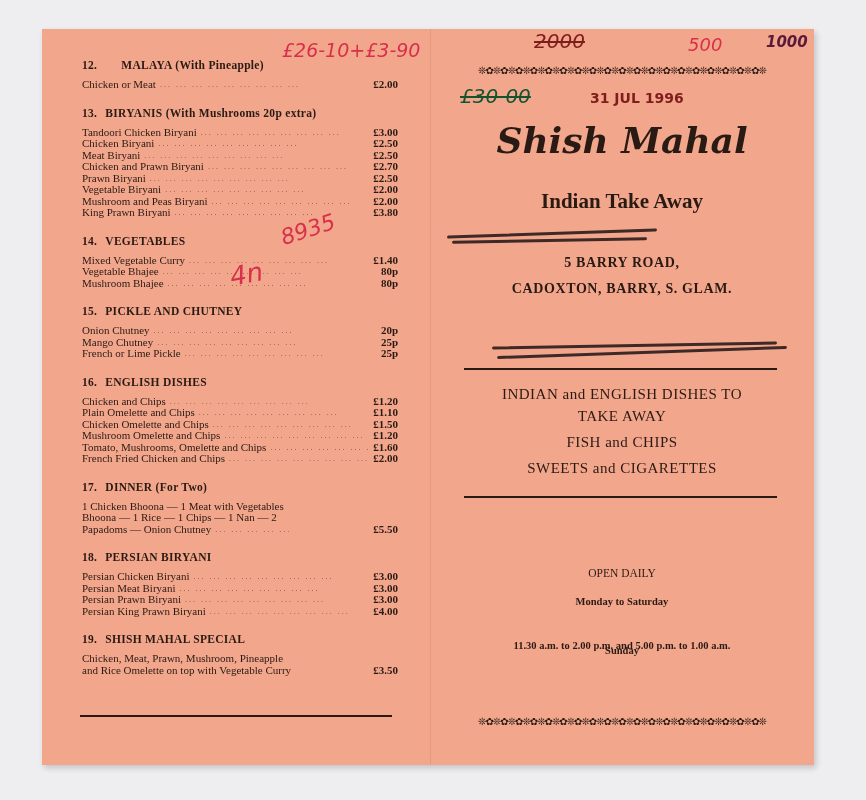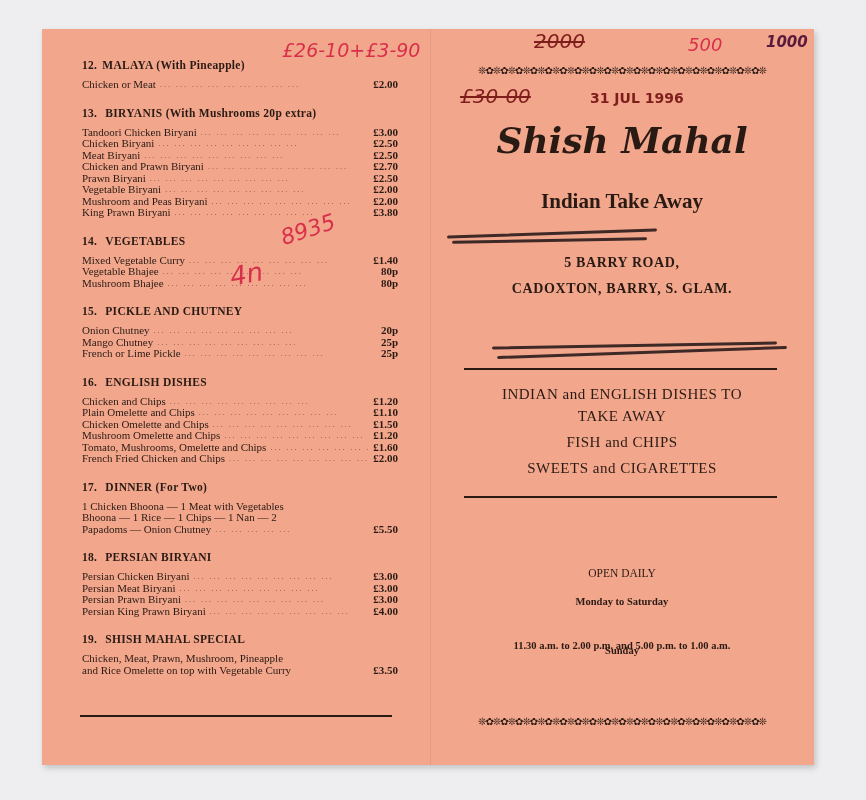--- a/index.html
+++ b/index.html
@@ -30,21 +30,21 @@
   .scribble{position:absolute;height:3px;background:#2a1c1c;border-radius:2px;opacity:0.9;}
 </style>
 </head>
 <body>
 
 <div class="sheet">
   <div class="fold"></div>
 
   <div class="left" id="left-panel">
       <div class="sec">
-        <div class="sec-title"><span style="margin-right: 5px;">12.</span><span>MALAYA (With Pineapple)</span></div>
+        <div class="sec-title"><span style="margin-right: 24px;">12.</span><span>MALAYA (With Pineapple)</span></div>
         <div class="row">
           <span class="name">Chicken or Meat</span>
           <span class="dots">... ... ... ... ... ... ... ... ...</span>
           <span class="price">£2.00</span>
         </div>
       </div>
       <div class="sec">
         <div class="sec-title"><span style="margin-right: 8px;">13.</span><span>BIRYANIS (With Mushrooms 20p extra)</span></div>
         <div class="row">
           <span class="name">Tandoori Chicken Biryani</span>
@@ -225,20 +225,20 @@
   <div class="border-orn" style="top:688px;">❊✿❊✿❊✿❊✿❊✿❊✿❊✿❊✿❊✿❊✿❊✿❊✿❊✿❊✿❊✿❊✿❊✿❊✿❊✿❊</div>
 
   <div class="hand red" style="left:240px;top:10px;font-size:19px;">£26-10+£3-90</div>
   <div class="hand red" style="left:238px;top:188px;font-size:22px;transform:rotate(-18deg);">8935</div>
   <div class="hand red" style="left:188px;top:230px;font-size:26px;transform:rotate(-10deg);">4n</div>
 
   <div class="hand blue" style="left:492px;top:0px;font-size:20px;text-decoration:line-through;">2000</div>
   <div class="hand red" style="left:646px;top:5px;font-size:18px;">500</div>
   <div class="hand" style="left:724px;top:4px;font-size:15px;color:#5a1a3a;font-weight:bold;">1000</div>
 
-  <div class="hand red" style="left:418px;top:55px;font-size:20px;text-decoration:line-through;color:#7f1d1d;">£30-00</div>
+  <div class="hand red" style="left:418px;top:55px;font-size:20px;text-decoration:line-through;color:#14532d;">£30-00</div>
   <div class="hand blue" style="left:548px;top:61px;font-size:14px;font-style:normal;font-weight:bold;">31 JUL 1996</div>
 
   <div class="scribble" style="left:405px;top:203px;width:210px;transform:rotate(-2deg);"></div>
   <div class="scribble" style="left:410px;top:210px;width:195px;transform:rotate(-1deg);"></div>
   <div class="scribble" style="left:450px;top:315px;width:285px;transform:rotate(-1deg);"></div>
   <div class="scribble" style="left:455px;top:322px;width:290px;transform:rotate(-2deg);"></div>
 </div>
 
 </body></html>

